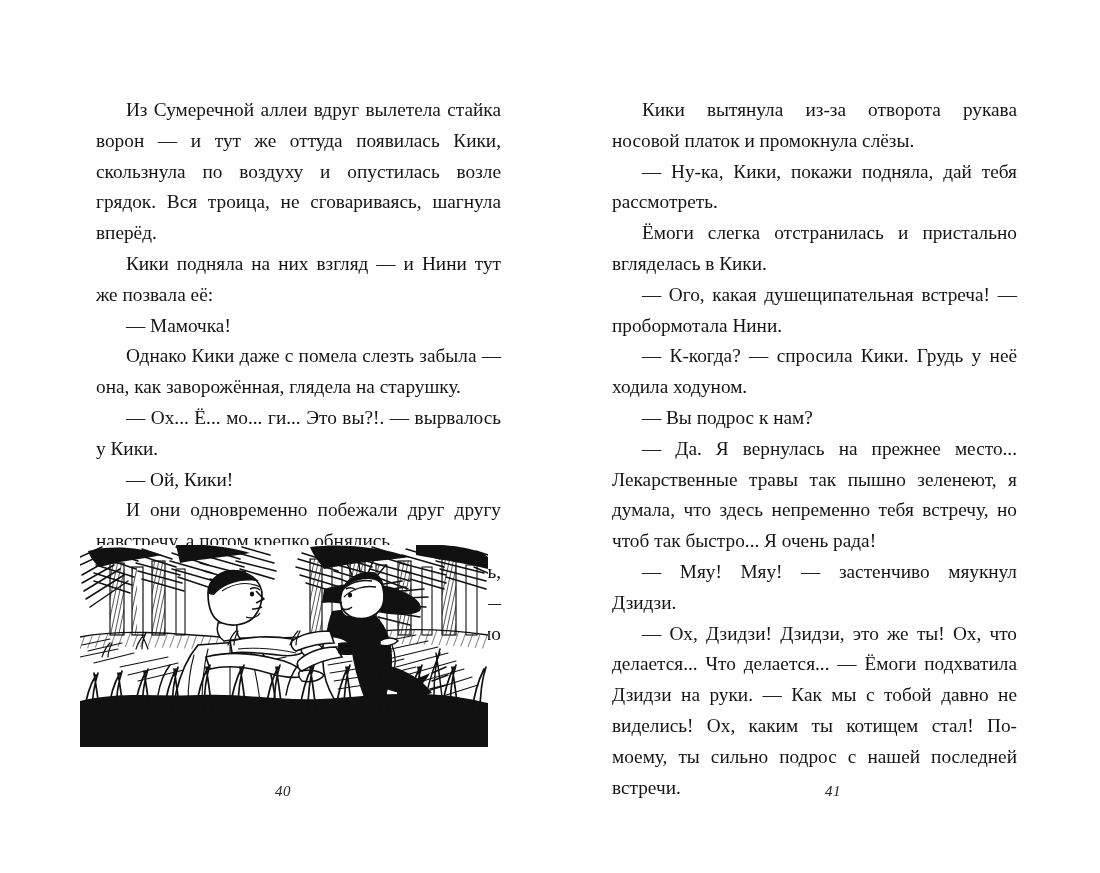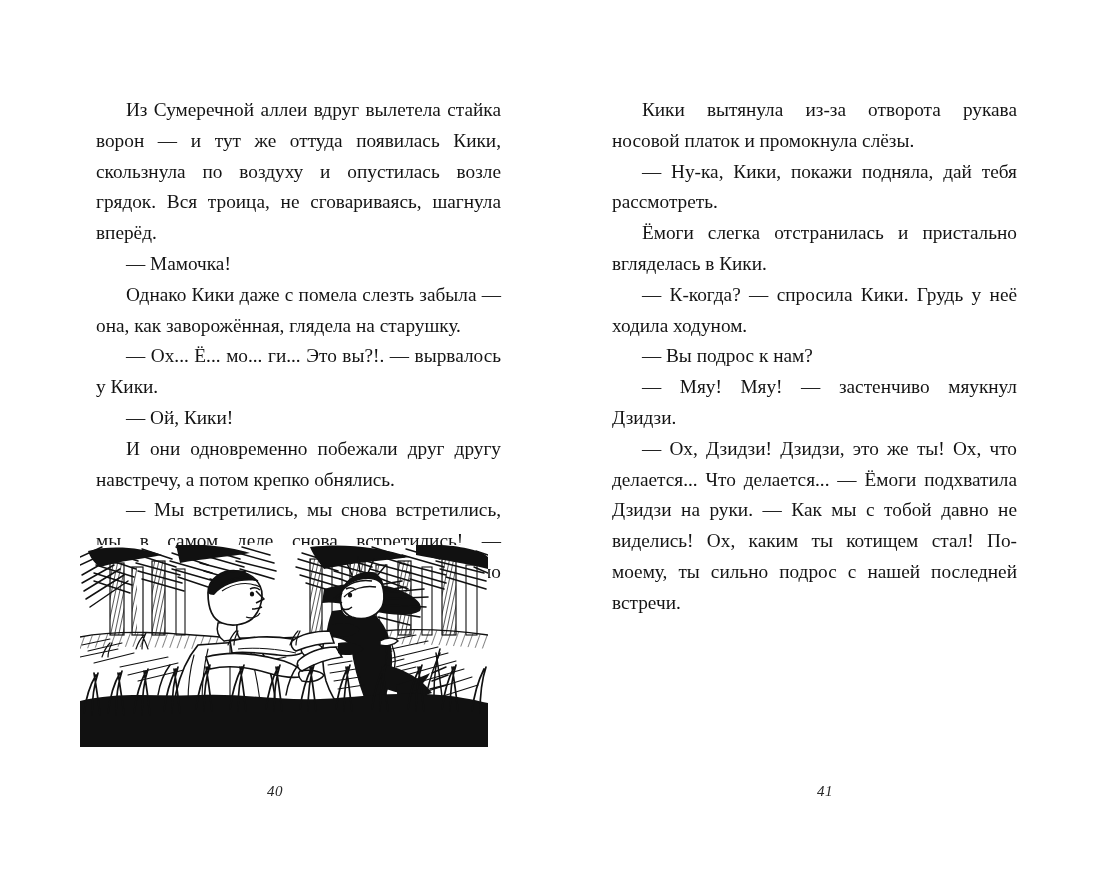--- a/index.html
+++ b/index.html
@@ -55,20 +55,21 @@
 
   .folio {
     position: absolute;
     top: 783px;
     width: 100%;
     text-align: center;
     font-style: italic;
     font-size: 15px;
     color: #2a2a2a;
     letter-spacing: 0.5px;
+    margin-left: 8px;
   }
 
   
   .illustration {
     position: absolute;
     left: 80px;
     top: 545px;
     width: 408px;
     height: 202px;
   }
@@ -76,20 +77,21 @@
 </style>
 </head>
 <body>
 
 <div class="spread">
 
   <div class="page page-left">
 
     <div class="text-column">
       <p>Из Сумеречной аллеи вдруг вылетела стайка ворон — и тут же оттуда появилась Кики, скользнула по воздуху и опустилась возле грядок. Вся троица, не сговариваясь, шагнула вперёд.</p>
+      <p>Кики подняла на них взгляд — и Нини тут же позвала её:</p>
       <p class="dialogue">— Мамочка!</p>
       <p>Однако Кики даже с помела слезть забыла — она, как заворожённая, глядела на старушку.</p>
       <p class="dialogue">— Ох... Ё... мо... ги... Это вы?!. — вырвалось у Кики.</p>
       <p class="dialogue">— Ой, Кики!</p>
       <p>И они одновременно побежали друг другу навстречу, а потом крепко обнялись.</p>
       <p class="dialogue">— Мы встретились, мы снова встретились, мы в самом деле снова встретились! — задыхаясь, твердила Ёмоги, гладя Кики по плечам.</p>
     </div>
 
     <div class="illustration">
       <svg viewBox="0 0 408 202" xmlns="http://www.w3.org/2000/svg" shape-rendering="geometricPrecision">
@@ -296,22 +298,24 @@
 
     <div class="folio">40</div>
   </div>
 
   <div class="page page-right">
 
     <div class="text-column">
       <p>Кики вытянула из-за отворота рукава носовой платок и промокнула слёзы.</p>
       <p class="dialogue">— Ну-ка, Кики, покажи подняла, дай тебя рассмотреть.</p>
       <p>Ёмоги слегка отстранилась и пристально вгляделась в Кики.</p>
+      <p class="dialogue">— Ого, какая душещипательная встреча! — пробормотала Нини.</p>
       <p class="dialogue">— К-когда? — спросила Кики. Грудь у неё ходила ходуном.</p>
       <p class="dialogue">— Вы подрос к нам?</p>
+      <p class="dialogue">— Да. Я вернулась на прежнее место... Лекарственные травы так пышно зеленеют, я думала, что здесь непременно тебя встречу, но чтоб так быстро... Я очень рада!</p>
       <p class="dialogue">— Мяу! Мяу! — застенчиво мяукнул Дзидзи.</p>
       <p class="dialogue">— Ох, Дзидзи! Дзидзи, это же ты! Ох, что делается... Что делается... — Ёмоги подхватила Дзидзи на руки. — Как мы с тобой давно не виделись! Ох, каким ты котищем стал! По-моему, ты сильно подрос с нашей последней встречи.</p>
 
     </div>
 
     <div class="folio">41</div>
   </div>
 
 </div>
 

